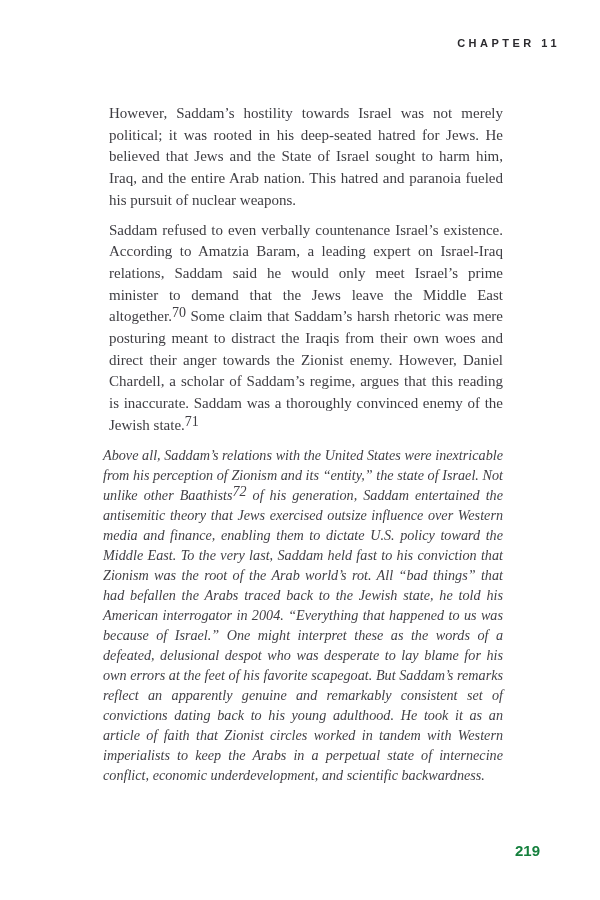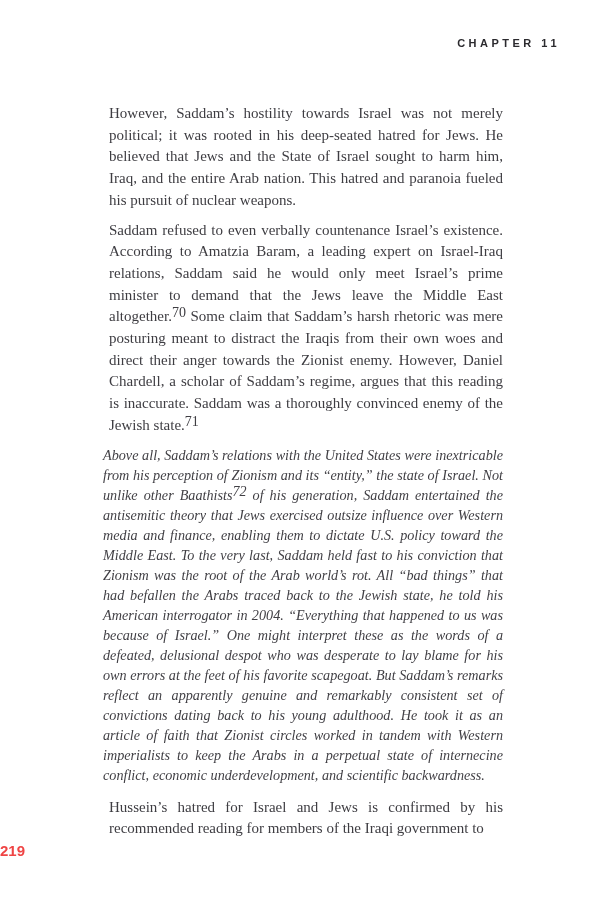--- a/index.html
+++ b/index.html
@@ -49,39 +49,38 @@
   sup {
     font-size: 14px;
     line-height: 0;
     vertical-align: 4px;
   }
   .page-number {
     position: absolute;
     top: 842px;
     left: 0;
     width: 540px;
-    text-align: left;
+    text-align: right;
     font-family: "Liberation Sans", sans-serif;
     font-size: 15px;
     font-weight: bold;
-    color: #ef4444;
+    color: #15803d;
   }
 </style>
 </head>
 <body>
 
 <div class="page">
 
   <div class="chapter-header">CHAPTER 11</div>
 
   <div class="text-block">
     <p class="body-para">However, Saddam’s hostility towards Israel was not merely political; it was rooted in his deep-seated hatred for Jews. He believed that Jews and the State of Israel sought to harm him, Iraq, and the entire Arab nation. This hatred and paranoia fueled his pursuit of nuclear weapons.</p>
 
     <p class="body-para">Saddam refused to even verbally countenance Israel’s existence. According to Amatzia Baram, a leading expert on Israel-Iraq relations, Saddam said he would only meet Israel’s prime minister to demand that the Jews leave the Middle East altogether.<sup>70</sup> Some claim that Saddam’s harsh rhetoric was mere posturing meant to distract the Iraqis from their own woes and direct their anger towards the Zionist enemy. However, Daniel Chardell, a scholar of Saddam’s regime, argues that this reading is inaccurate. Saddam was a thoroughly convinced enemy of the Jewish state.<sup>71</sup></p>
 
     <blockquote class="block-quote">Above all, Saddam’s relations with the United States were inextricable from his perception of Zionism and its “entity,” the state of Israel. Not unlike other Baathists<sup>72</sup> of his generation, Saddam entertained the antisemitic theory that Jews exercised outsize influence over Western media and finance, enabling them to dictate U.S. policy toward the Middle East. To the very last, Saddam held fast to his conviction that Zionism was the root of the Arab world’s rot. All “bad things” that had befallen the Arabs traced back to the Jewish state, he told his American interrogator in 2004. “Everything that happened to us was because of Israel.” One might interpret these as the words of a defeated, delusional despot who was desperate to lay blame for his own errors at the feet of his favorite scapegoat. But Saddam’s remarks reflect an apparently genuine and remarkably consistent set of convictions dating back to his young adulthood. He took it as an article of faith that Zionist circles worked in tandem with Western imperialists to keep the Arabs in a perpetual state of internecine conflict, economic underdevelopment, and scientific backwardness.</blockquote>
 
-    <p class="body-para">Hussein’s hatred for Israel and Jews is confirmed by his recommended reading for members of the Iraqi government to</p>
   </div>
 
   <div class="page-number">219</div>
 
 </div>
 
 </body></html>

